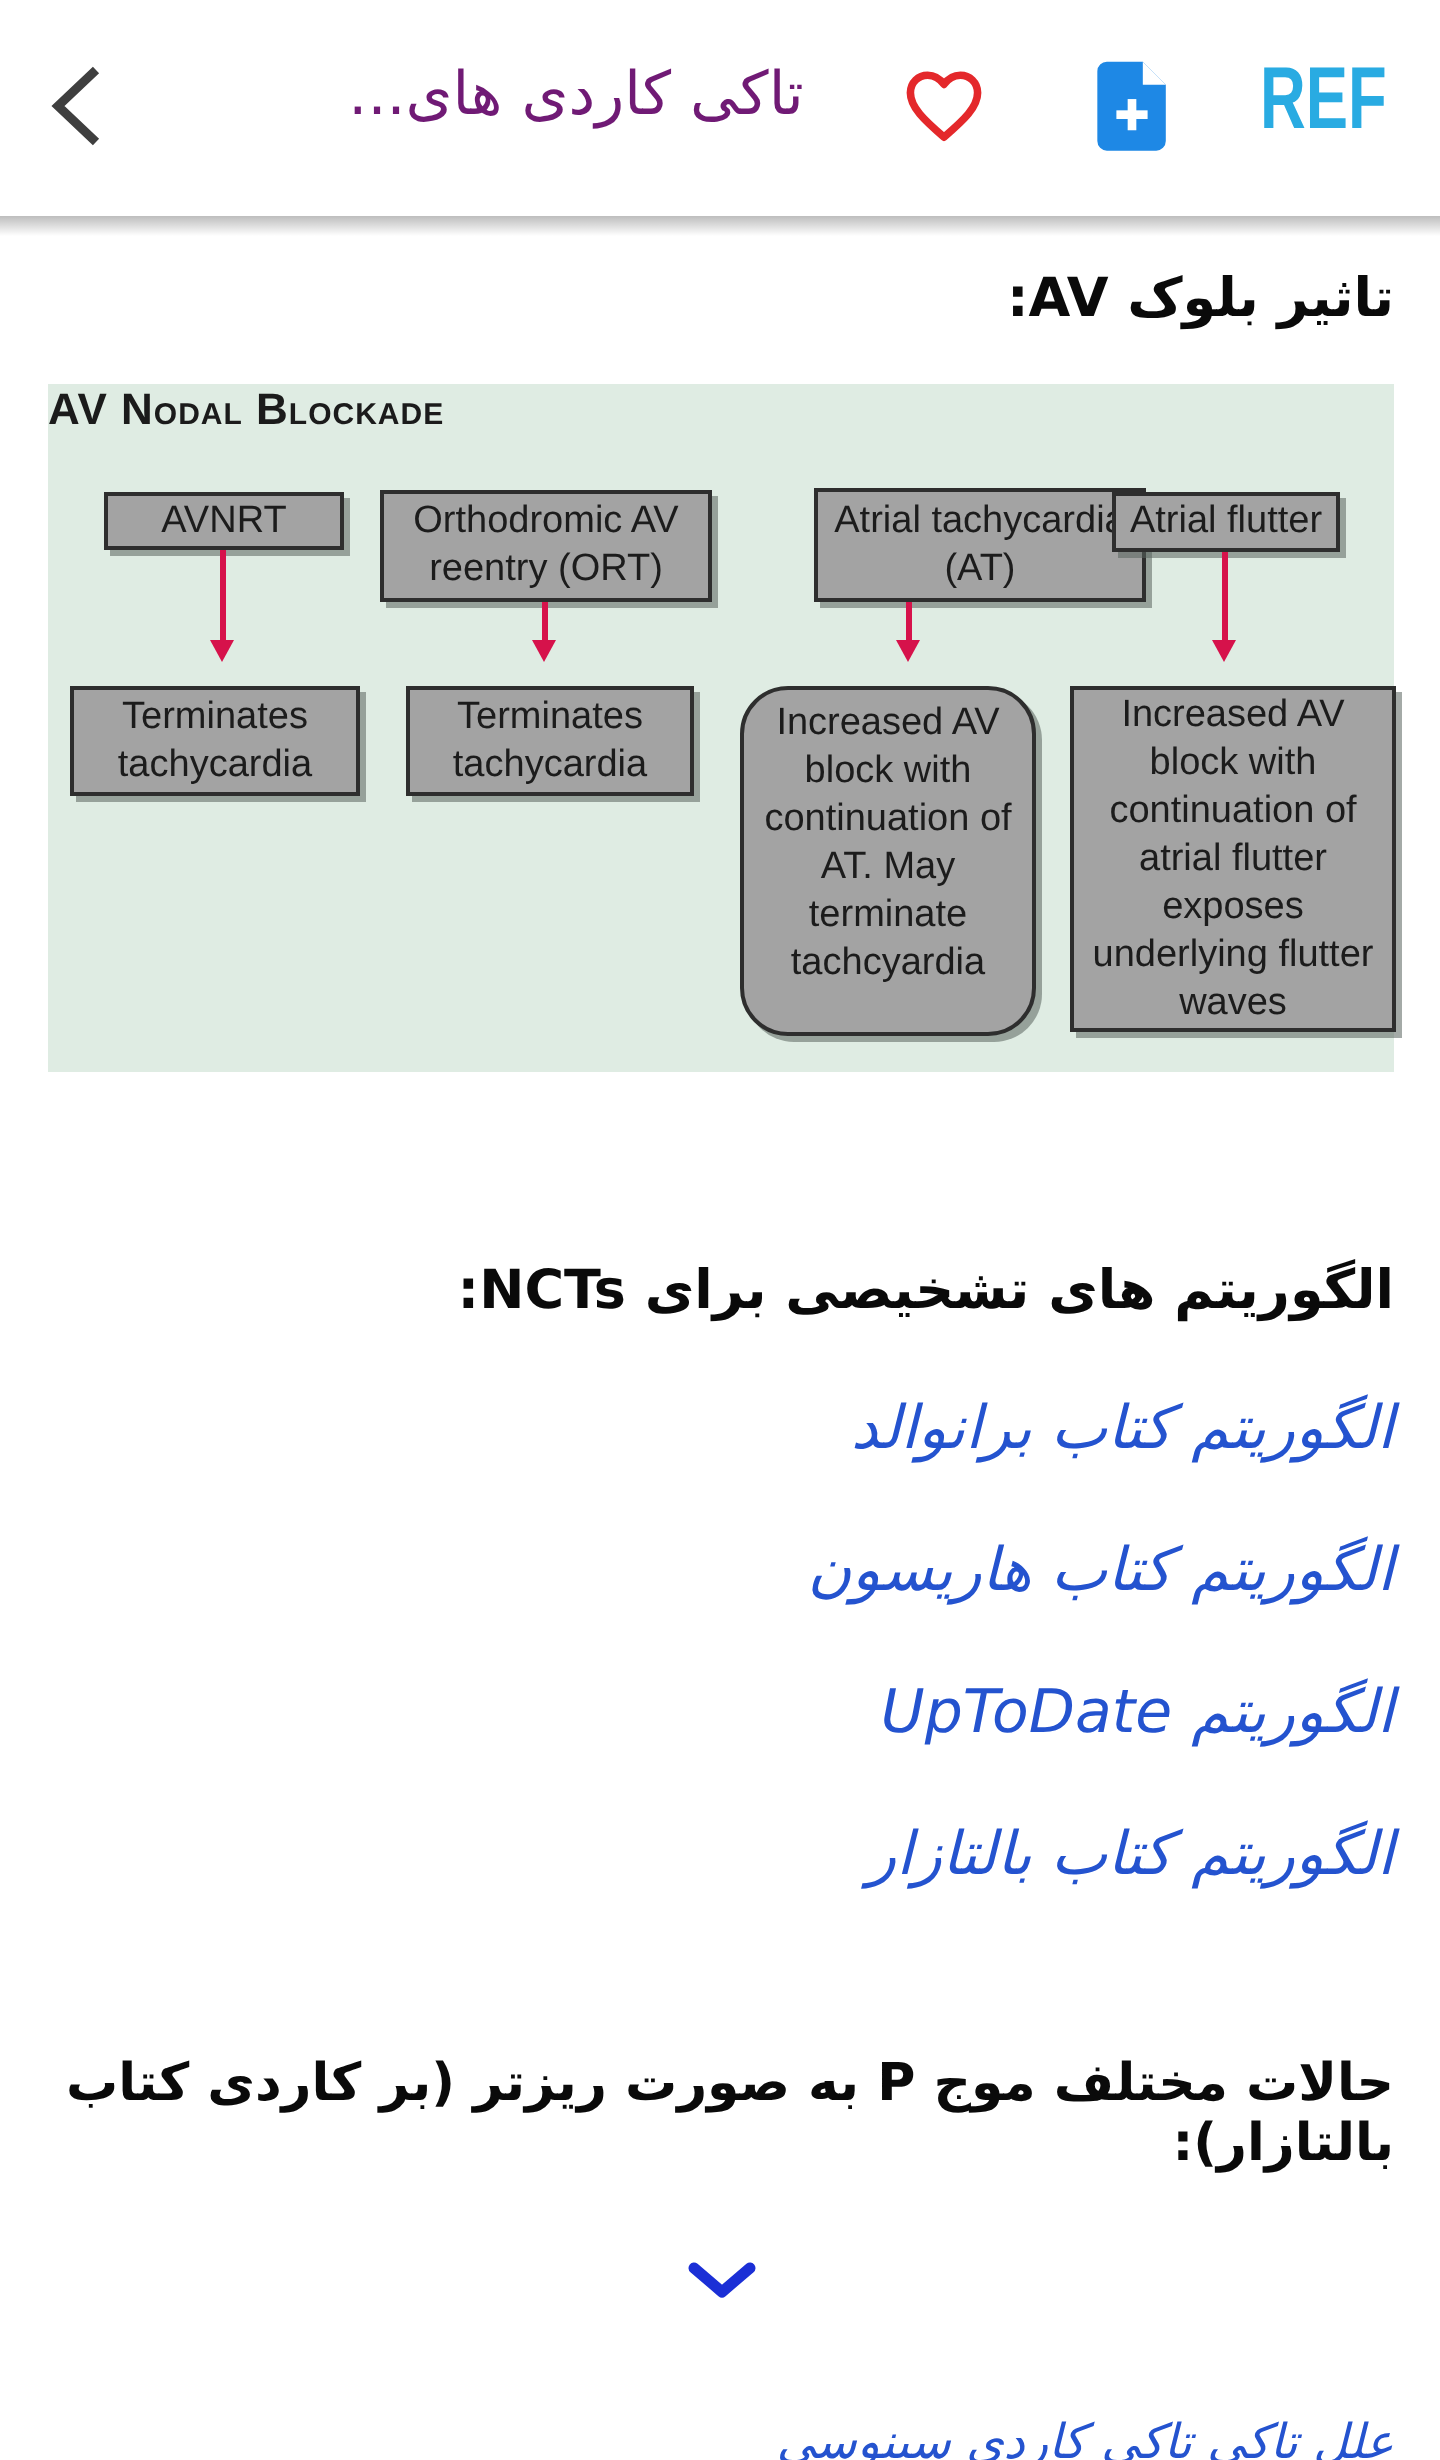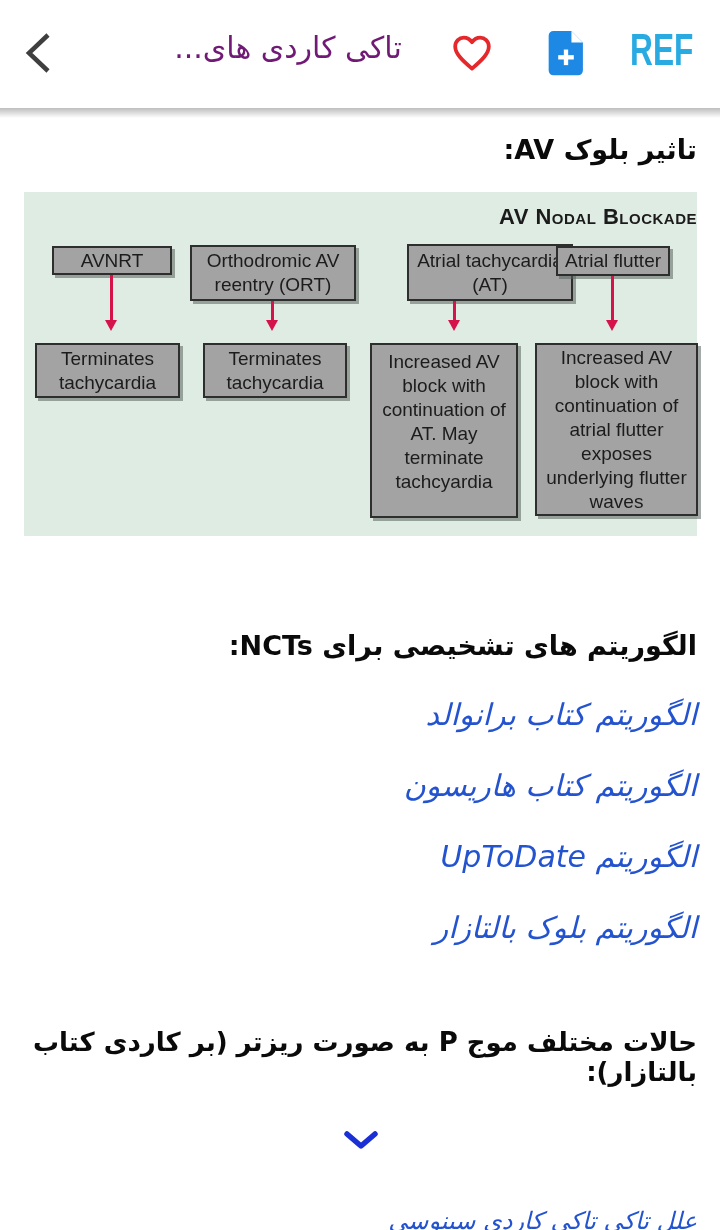--- a/index.html
+++ b/index.html
@@ -49,22 +49,22 @@
 
   
   .panel {
     position: relative;
     margin-top: 27px;
     width: 673px; height: 344px;
     background: #DFECE3;
     font-family: "Liberation Sans", sans-serif;
   }
   .panel-title {
-    position: absolute; top: 12px; left: 0; width: 100%;
-    text-align: right;
+    position: absolute; top: 0; left: 0; width: 100%;
+    text-align: left;
     font-variant: small-caps;
     font-weight: bold; font-size: 22px; color: #1b1b1b;
     letter-spacing: 0.5px;
   }
   .dbox {
     position: absolute;
     background: #a3a3a3;
     border: 2px solid #2e2e2e;
     box-shadow: 3px 3px 0 rgba(90,100,95,0.55);
     display: flex; flex-direction: column;
@@ -72,21 +72,21 @@
     text-align: center;
     font-size: 19px; line-height: 24px; color: #1c1c1c;
   }
   .t1 { left: 28px;  top: 54px; width: 120px; height: 29px; }
   .t2 { left: 166px; top: 53px; width: 166px; height: 56px; }
   .t3 { left: 348px; top: 52px; width: 166px; height: 57px; margin-left: 35px; }
   .t4 { left: 532px; top: 54px; width: 114px; height: 30px; }
   .b1 { left: 11px;  top: 151px; width: 145px; height: 55px; }
   .b2 { left: 179px; top: 151px; width: 144px; height: 55px; }
   .b3 { left: 346px; top: 151px; width: 148px; height: 175px;
-        justify-content: flex-start; padding: 5px 10px 0 10px; }
+        justify-content: flex-start; padding: 5px 10px 0 10px; border-radius: 24px; }
   .b4 { left: 511px; top: 151px; width: 163px; height: 173px; padding: 0 2px; }
 
   .arrow { position: absolute; width: 3px; background: #D6124B; }
   .arrow::after {
     content: "";
     position: absolute; left: -5px; bottom: -10px;
     border-left: 6px solid transparent;
     border-right: 6px solid transparent;
     border-top: 11px solid #D6124B;
   }
@@ -169,21 +169,21 @@
     <div class="dbox b2">Terminates tachycardia</div>
     <div class="dbox b3">Increased AV block with continuation of AT. May terminate tachcyardia</div>
     <div class="dbox b4">Increased AV block with continuation of atrial flutter exposes underlying flutter waves</div>
   </section>
 
   <h2 class="h-rtl heading-nct">الگوریتم های تشخیصی برای NCTs:</h2>
 
   <a class="link" href="#">الگوریتم کتاب برانوالد</a>
   <a class="link" href="#">الگوریتم کتاب هاریسون</a>
   <a class="link" href="#">الگوریتم UpToDate</a>
-  <a class="link" href="#">الگوریتم بلوک بالتازار</a>
+  <a class="link" href="#">الگوریتم کتاب بالتازار</a>
 
   <h2 class="h-rtl heading-pwave">حالات مختلف موج P به صورت ریزتر (بر کاردی کتاب بالتازار):</h2>
 
   <button class="expand">
     <span>
       <svg width="36" height="20" viewBox="0 0 36 20" fill="none">
         <polyline points="4,3 18,15 32,3" stroke="#1B2FD6" stroke-width="5.5" fill="none" stroke-linecap="round" stroke-linejoin="round"></polyline>
       </svg>
     </span>
   </button>

